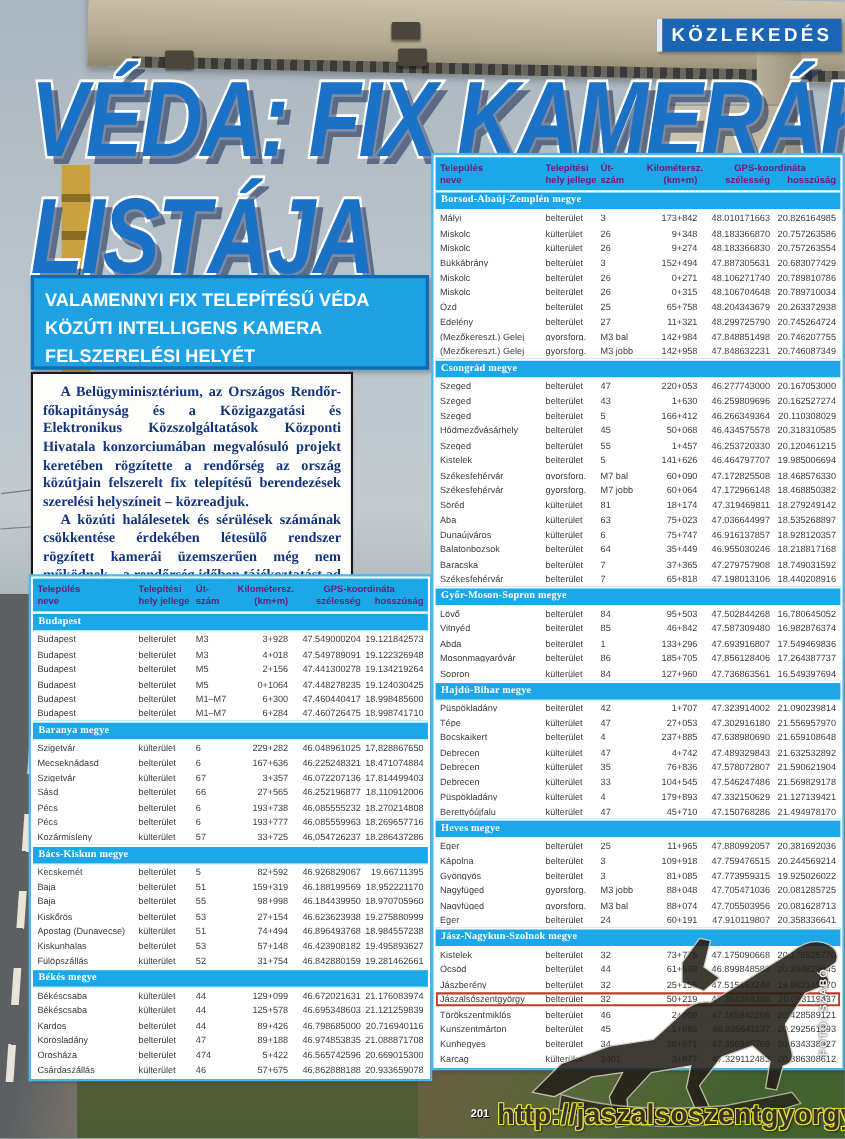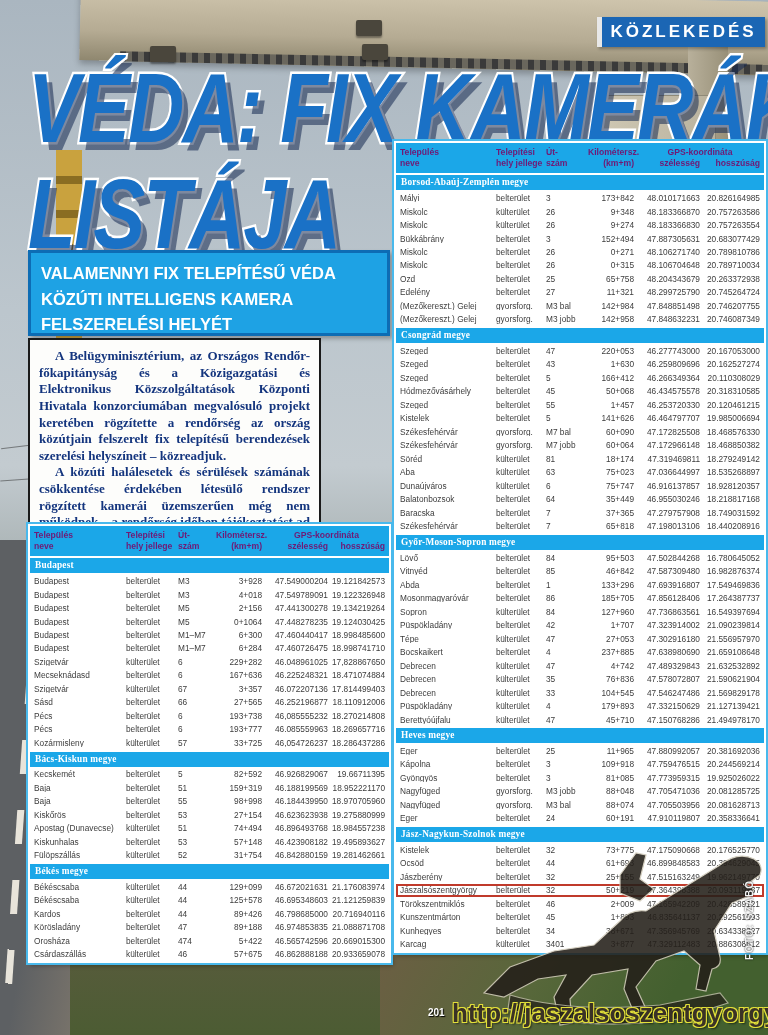--- a/index.html
+++ b/index.html
@@ -172,20 +172,21 @@
         <span class="c c5">18.998485600</span>
       </div>
       <div class="trow">
         <span class="c c0">Budapest</span>
         <span class="c c1">belterület</span>
         <span class="c c2">M1–M7</span>
         <span class="c c3">6+284</span>
         <span class="c c4">47.460726475</span>
         <span class="c c5">18.998741710</span>
       </div>
+      <div class="sec-bar">Baranya megye</div>
       <div class="trow">
         <span class="c c0">Szigetvár</span>
         <span class="c c1">külterület</span>
         <span class="c c2">6</span>
         <span class="c c3">229+282</span>
         <span class="c c4">46.048961025</span>
         <span class="c c5">17,828867650</span>
       </div>
       <div class="trow">
         <span class="c c0">Mecseknádasd</span>
@@ -591,20 +592,21 @@
         <span class="c c5">17.264387737</span>
       </div>
       <div class="trow">
         <span class="c c0">Sopron</span>
         <span class="c c1">külterület</span>
         <span class="c c2">84</span>
         <span class="c c3">127+960</span>
         <span class="c c4">47.736863561</span>
         <span class="c c5">16.549397694</span>
       </div>
+      <div class="sec-bar">Hajdú-Bihar megye</div>
       <div class="trow">
         <span class="c c0">Püspökladány</span>
         <span class="c c1">belterület</span>
         <span class="c c2">42</span>
         <span class="c c3">1+707</span>
         <span class="c c4">47.323914002</span>
         <span class="c c5">21.090239814</span>
       </div>
       <div class="trow">
         <span class="c c0">Tépe</span>

